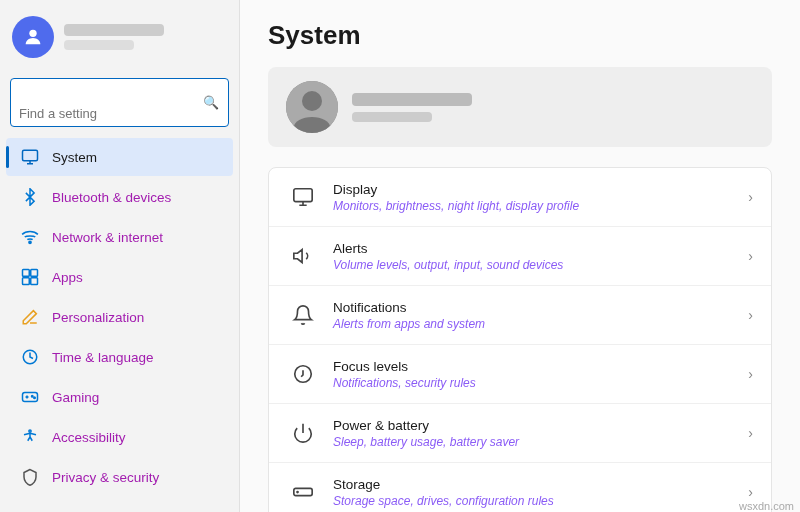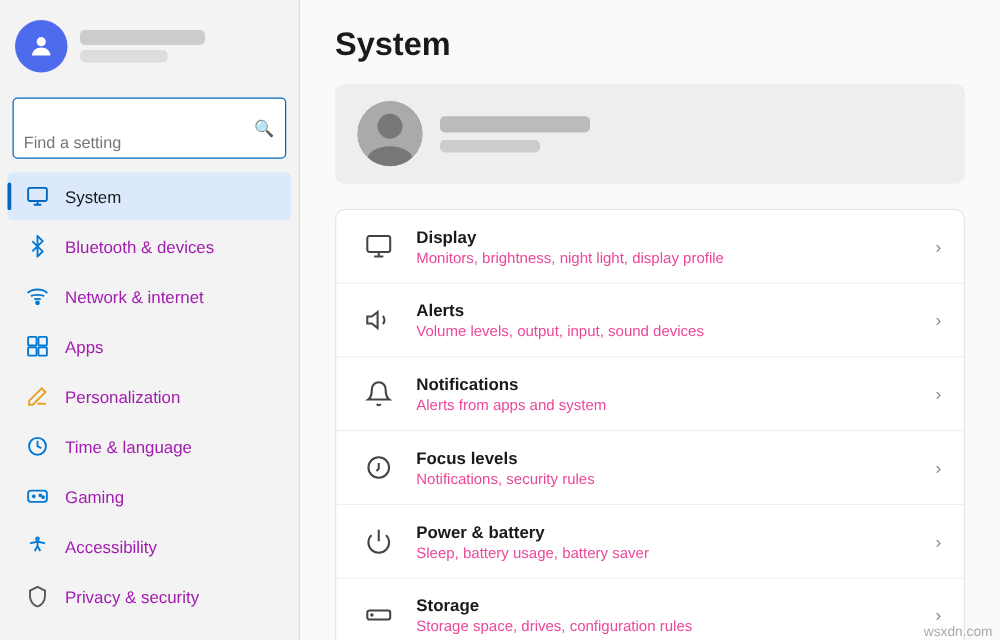--- a/index.html
+++ b/index.html
@@ -221,28 +221,29 @@
       color: #444;
       flex-shrink: 0;
     }
 
     .setting-text {
       flex: 1;
     }
 
     .setting-title {
       font-size: 13.5px;
-      font-weight: 700;
+      font-weight: 400;
       color: #1a1a1a;
       margin-bottom: 2px;
     }
 
     .setting-desc {
       font-size: 12px;
-      color: #ec4899;
+      color: #8b5cf6;
+      font-style: italic;
     }
 
     .setting-chevron {
       color: #888;
       font-size: 14px;
     }
 
     
     .icon-blue { color: #0067c0; }
     .icon-bluetooth { color: #0078d4; }

